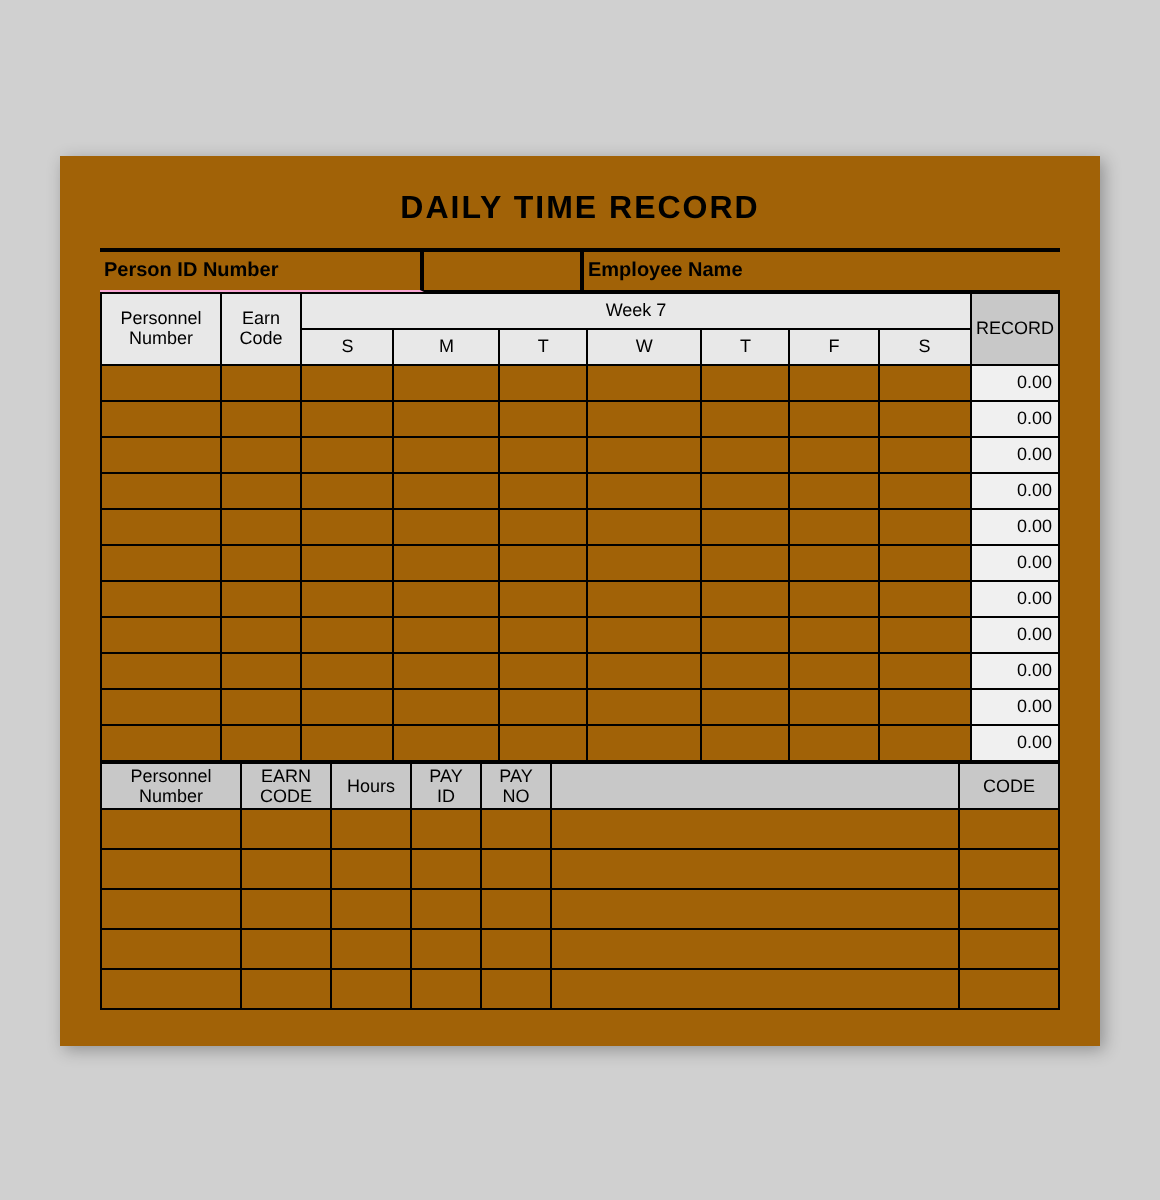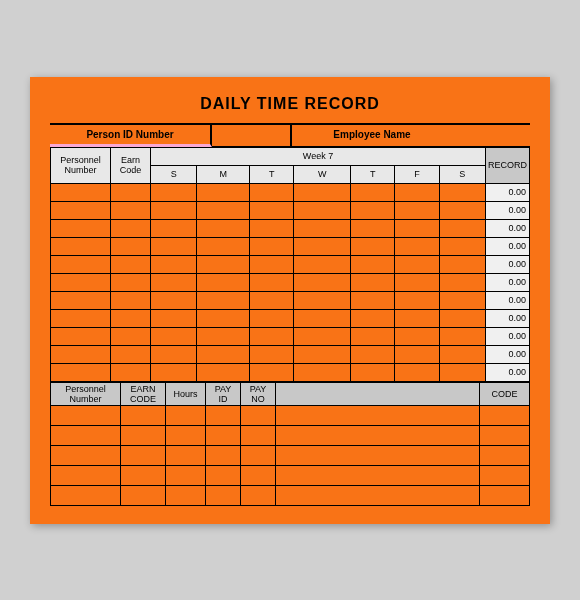--- a/index.html
+++ b/index.html
@@ -6,21 +6,21 @@
     body {
       background: #d0d0d0;
       display: flex;
       justify-content: center;
       align-items: center;
       width: 580px;
       height: 600px;
       font-family: Arial, sans-serif;
     }
     .page {
-      background: #f97316;
+      background: #a16207;
       width: 520px;
       padding: 18px 20px 18px 20px;
       box-shadow: 2px 2px 8px rgba(0,0,0,0.3);
     }
     .page-title {
       text-align: center;
       font-size: 16px;
       font-weight: bold;
       letter-spacing: 1px;
       margin-bottom: 10px;
@@ -51,23 +51,23 @@
       background: #c8c8c8;
     }
   </style>
 </head>
 <body>
 
 <div class="page">
   <div class="page-title">DAILY TIME RECORD</div>
 
   <div style="display:flex; border-top:2px solid #000; border-bottom:0;">
-    <div style="flex:1.2; text-align:center; font-size:10px; font-weight:bold; padding:4px 2px; border-right:2px solid #000; border-bottom:3px solid #f9a8d4;">Person ID Number</div>
+    <div style="flex:1.2; font-size:10px; font-weight:bold; padding:4px 2px; border-right:2px solid #000; border-bottom:1px solid #f9a8d4;">Person ID Number</div>
     <div style="flex:0.6; border-right:2px solid #000; border-bottom:1px solid #000;"></div>
-    <div style="flex:1.2; text-align:center; font-size:10px; font-weight:bold; padding:4px 2px; border-bottom:1px solid #000;">Employee Name</div>
+    <div style="flex:1.2; text-align:left; font-size:10px; font-weight:bold; padding:4px 2px; border-bottom:1px solid #000;">Employee Name</div>
     <div style="flex:0.6; border-bottom:1px solid #000;"></div>
   </div>
 
   <table>
     <thead>
       <tr>
         <th rowspan="2" style="width:60px;">Personnel<br>Number</th>
         <th rowspan="2" style="width:40px;">Earn<br>Code</th>
         <th colspan="7">Week 7</th>
         <th rowspan="2" style="background:#c8c8c8; width:40px;">RECORD</th>

